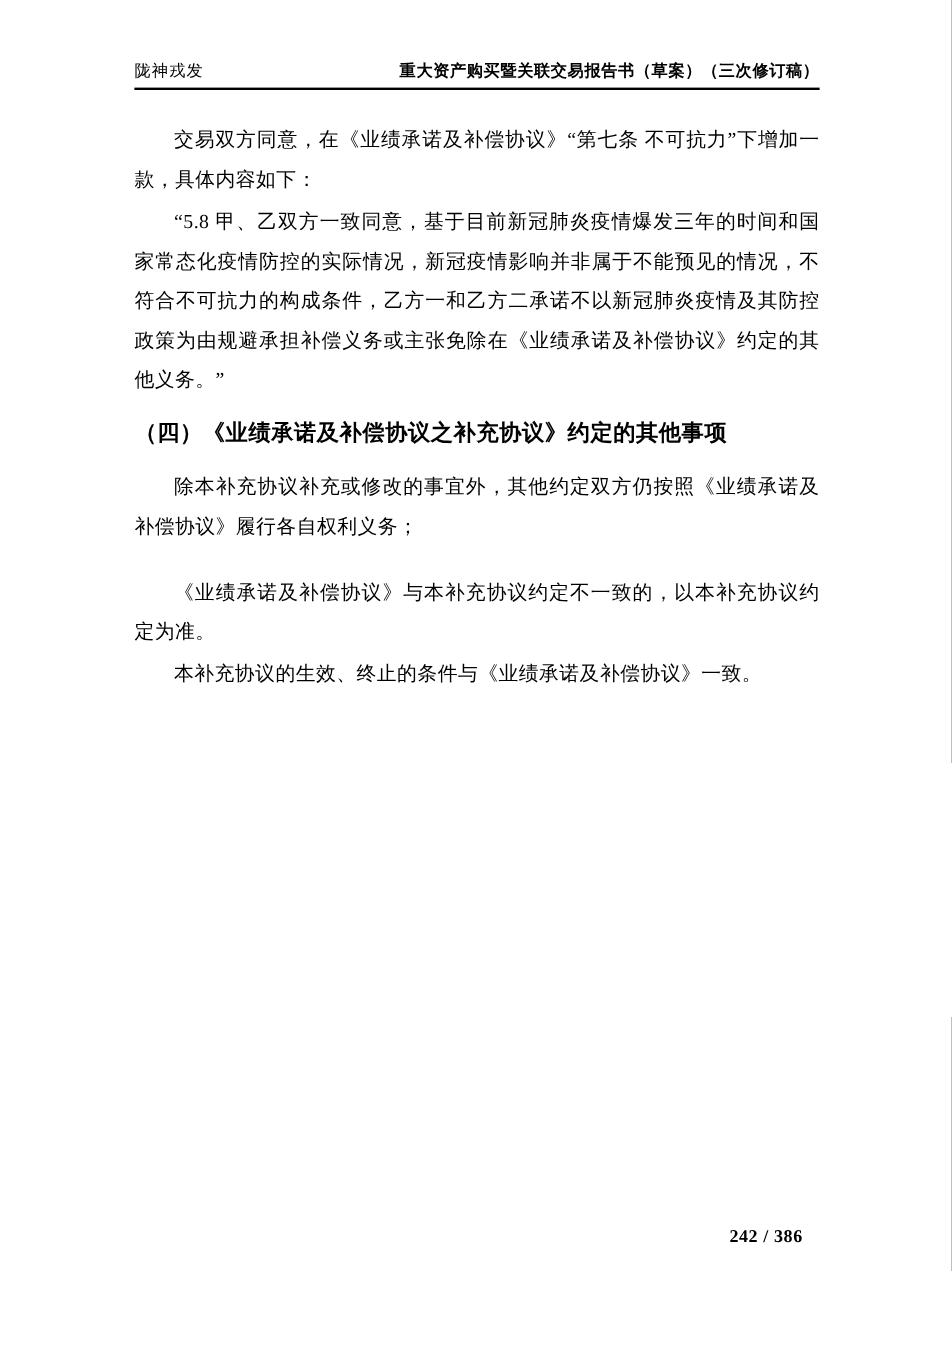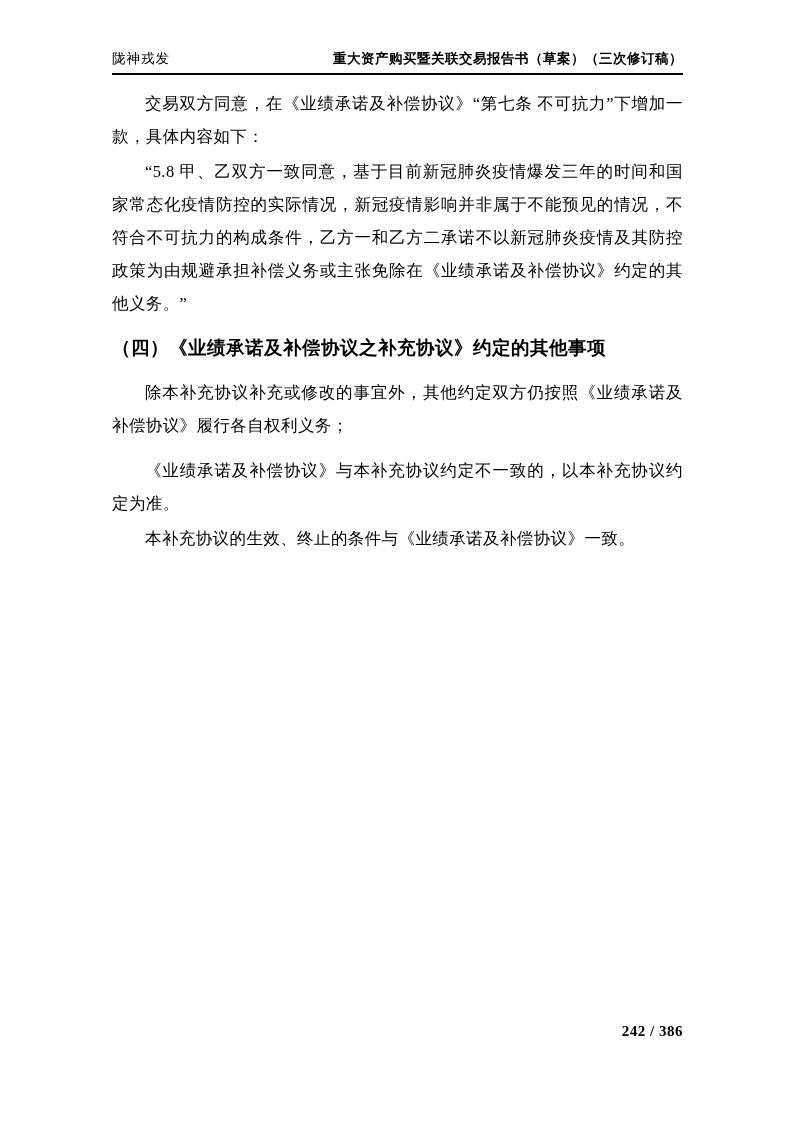--- a/index.html
+++ b/index.html
@@ -32,42 +32,42 @@
   }
   .page-header .hdr-right {
     font-weight: 600;
     letter-spacing: 0.5px;
     margin-left: 16px;
   }
   .content {
     position: absolute;
     left: 112px;
     right: 110px;
-    top: 87px;
+    top: 100px;
   }
   .para {
     font-size: 16.5px;
     line-height: 33px;
     text-align: justify;
     text-indent: 2em;
     letter-spacing: 0.4px;
     margin-bottom: 2px;
   }
-  .para.gap-after { margin-bottom: 12px; }
+  .para.gap-after { margin-bottom: 22px; }
   .section-heading {
     font-family: Liberation Mono, monospace;
     font-weight: 700;
     font-size: 18.5px;
     line-height: 26px;
     letter-spacing: 0.5px;
     margin: 17px 0 13px 0;
   }
   .page-footer {
     position: absolute;
-    right: 110px;
+    right: 124px;
     bottom: 82px;
     font-size: 15px;
     font-weight: 700;
     letter-spacing: 0.5px;
   }
 </style>
 </head>
 <body>
 
 <div class="page">

